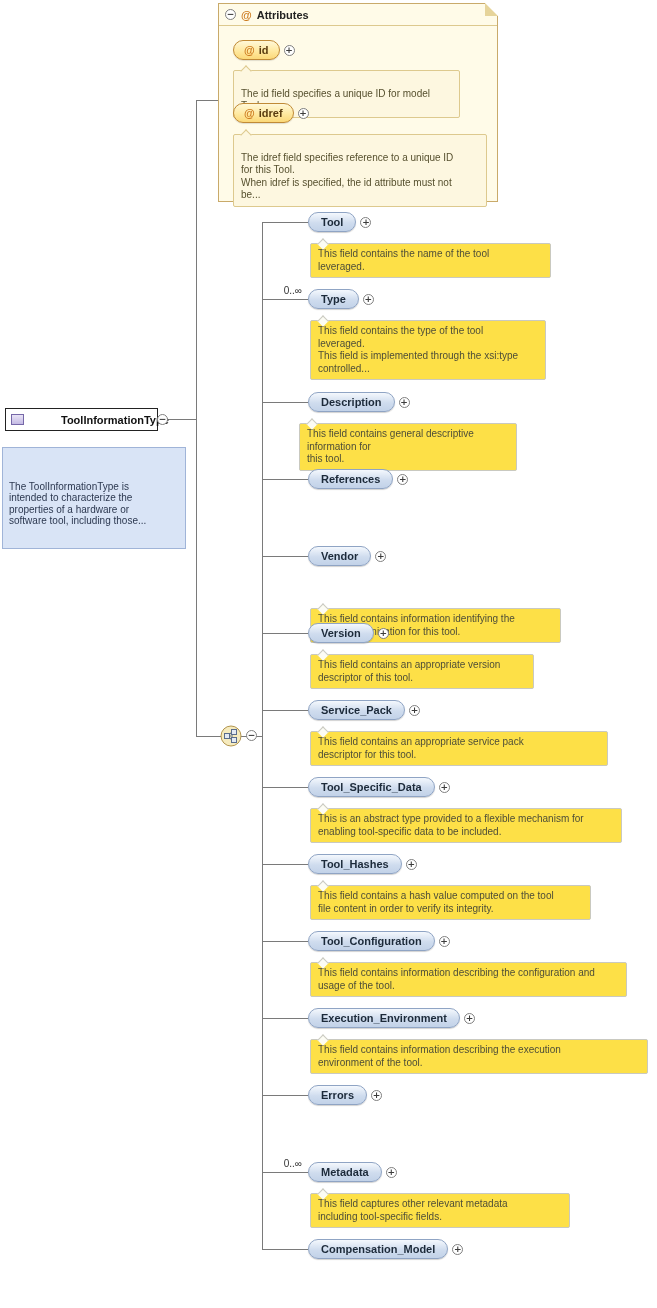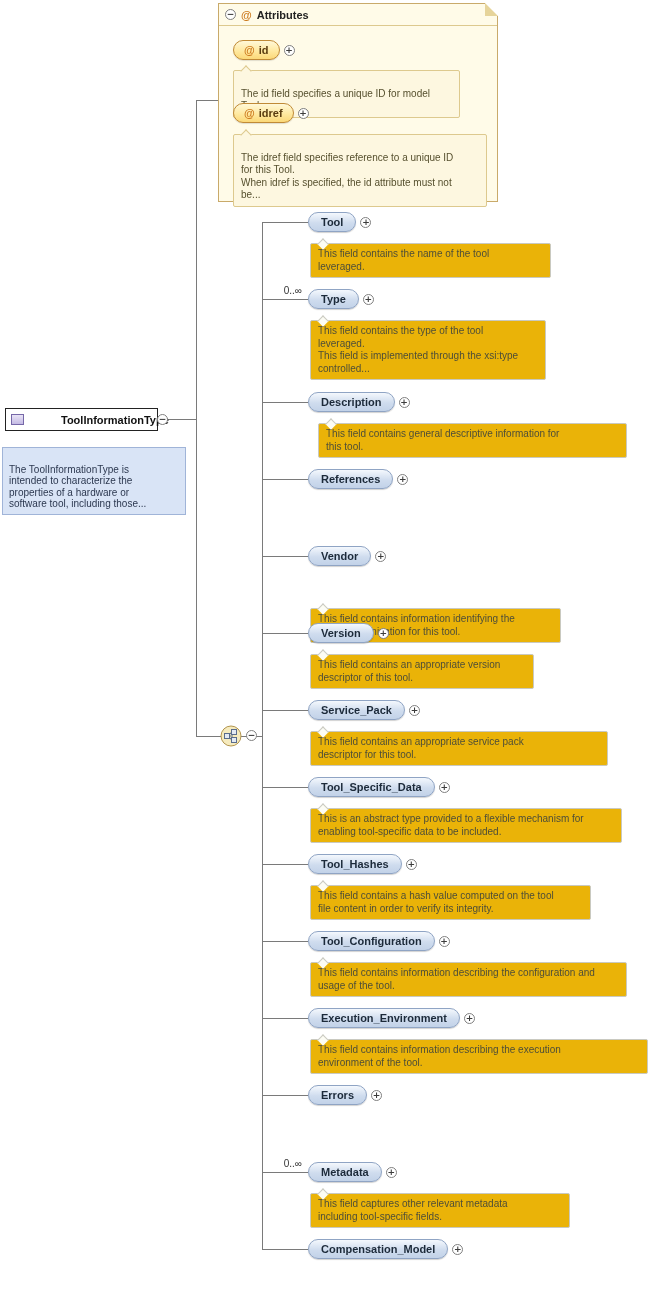--- a/index.html
+++ b/index.html
@@ -21,21 +21,21 @@
 
   
   .el-row { position:absolute; left:308px; display:flex; align-items:center; gap:4px; height:22px; z-index:2; }
   .pill { display:inline-flex; align-items:center; height:20px; padding:0 12px;
           border:1px solid #8fa4c4; border-radius:10px;
           background:linear-gradient(#f4f8fd, #cfdcee 55%, #c2d2e8);
           font-weight:bold; font-size:11px; color:#1c2a3a;
           box-shadow:0 1px 1px rgba(0,0,0,.18); white-space:nowrap; }
 
   
-  .desc { position:absolute; background:#eab308; border:1px solid #c9c9c0; border-radius:2px;
+  .desc { position:absolute; background:#fde047; border:1px solid #c9c9c0; border-radius:2px;
           padding:4px 7px; font-size:10px; line-height:12.5px; color:#4e4e38; white-space:pre-line; z-index:1; }
   .desc::before { content:""; position:absolute; top:-4.5px; left:8px; width:7px; height:7px;
           background:#fcfcf4; border-left:1px solid #c9c9c0; border-top:1px solid #c9c9c0;
           transform:rotate(45deg); }
 
   .card { position:absolute; font-size:10px; color:#333; width:44px; text-align:right; z-index:2; }
 
   
   .attr-panel { position:absolute; left:218px; top:3px; width:280px; height:199px;
           background:#fffbe8; border:1px solid #c9aa6a; z-index:2; }
@@ -59,21 +59,21 @@
           background:#fdf7e0; border-left:1px solid #ddc98e; border-top:1px solid #ddc98e;
           transform:rotate(45deg); }
 
   
   .root-box { position:absolute; left:5px; top:408px; width:153px; height:23px; background:#fff;
           border:1px solid #222; display:flex; align-items:center; gap:5px; padding:0 5px; z-index:2; }
   .type-icon { width:13px; height:11px; background:linear-gradient(#e9e4f6, #c4baE4);
           border:1px solid #7668a8; flex:0 0 auto; }
   .root-title { font-weight:bold; font-size:11px; color:#111; white-space:nowrap;margin-left:32px; }
   .root-note { position:absolute; left:2px; top:447px; width:184px; background:#d9e4f6;
-          border:1px solid #a0b4d8; padding:4px 6px; font-size:10px; line-height:11.5px;
+          border:1px solid #a0b4d8; padding:21px 6px; font-size:10px; line-height:11.5px;
           color:#2c3850; white-space:pre-line; z-index:1; }
 
   .seq-icon { position:absolute; left:220px; top:725px; z-index:3; line-height:0; }
 </style>
 </head>
 <body>
 
 <div class="canvas">
 
   <div class="line hline" style="left:158px;top:419px;width:38px"></div>
@@ -237,21 +237,21 @@
       </div>
     <span class="pm">+</span>
   </div>
 
   <div class="desc" style="left:310px;top:243px;width:241px"><span>This field contains the name of the tool
 leveraged.</span></div>
   <div class="desc" style="left:310px;top:320px;width:236px"><span>This field contains the type of the tool
 leveraged.
 This field is implemented through the xsi:type
 controlled...</span></div>
-  <div class="desc" style="left:318px;top:423px;width:309px"><span>This field contains general descriptive information for
+  <div class="desc" style="left:299px;top:423px;width:218px"><span>This field contains general descriptive information for
 this tool.</span></div>
   <div class="desc" style="left:310px;top:608px;width:251px"><span>This field contains information identifying the
 vendor organization for this tool.</span></div>
   <div class="desc" style="left:310px;top:654px;width:224px"><span>This field contains an appropriate version
 descriptor of this tool.</span></div>
   <div class="desc" style="left:310px;top:731px;width:298px"><span>This field contains an appropriate service pack
 descriptor for this tool.</span></div>
   <div class="desc" style="left:310px;top:808px;width:312px"><span>This is an abstract type provided to a flexible mechanism for
 enabling tool-specific data to be included.</span></div>
   <div class="desc" style="left:310px;top:885px;width:281px"><span>This field contains a hash value computed on the tool

